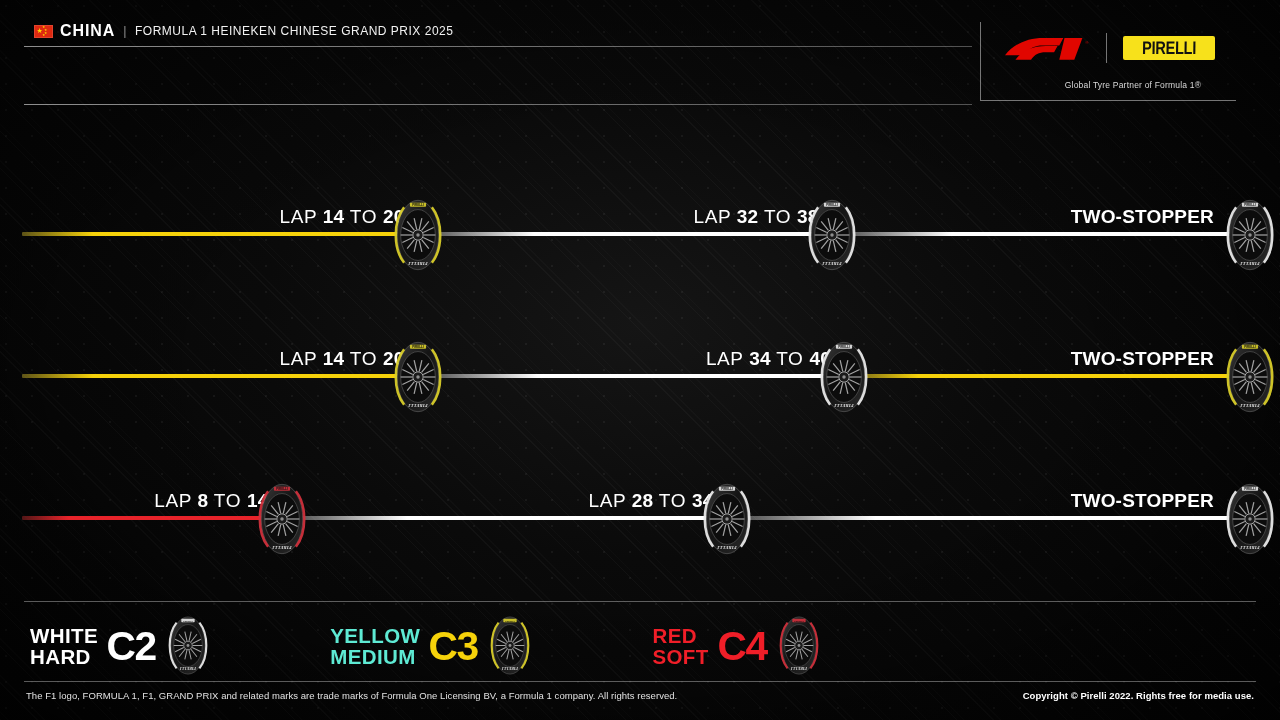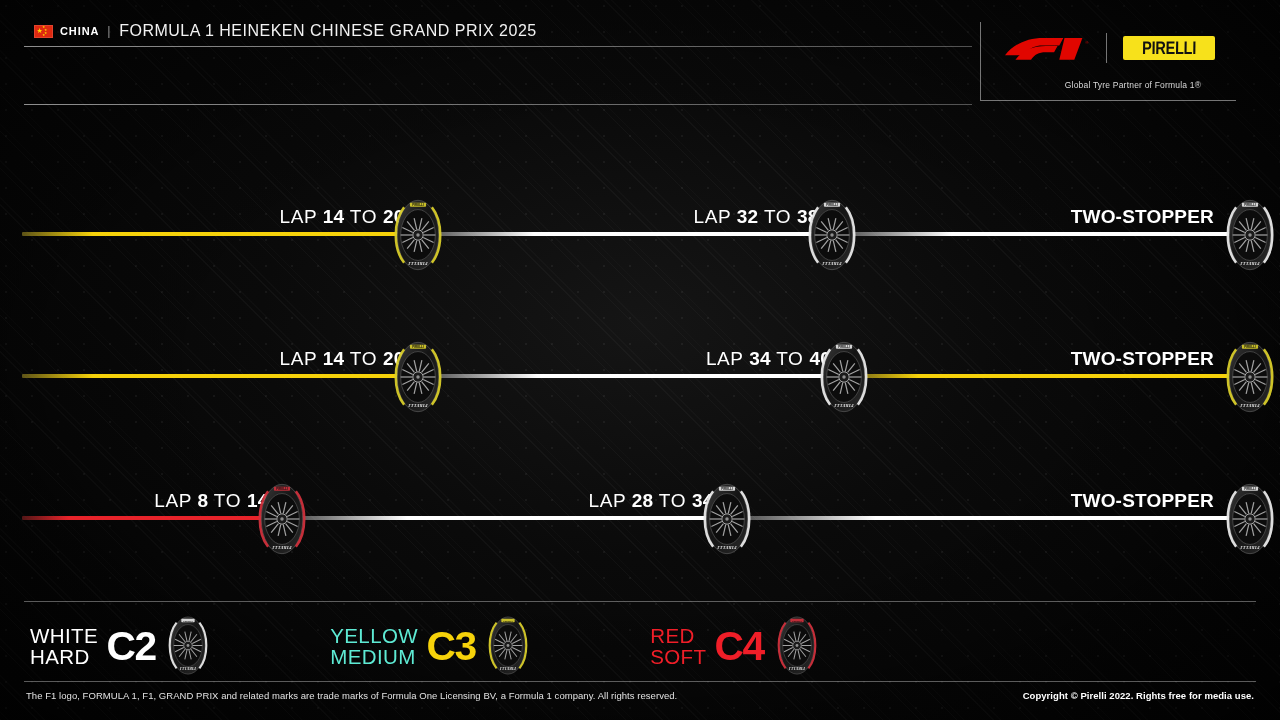--- a/index.html
+++ b/index.html
@@ -43,23 +43,23 @@
   #flag-cn {
     width:19px; height:13px; background:#DE2910; position:relative; display:block;
     border:0.5px solid rgba(255,255,255,0.12);
   }
   #flag-cn .st { position:absolute; color:#FFDE00; line-height:1; }
   #flag-cn .big { left:1.5px; top:1.3px; font-size:7px; }
   #flag-cn .s1 { left:7.3px; top:0.6px; font-size:3.2px; }
   #flag-cn .s2 { left:9.2px; top:3.0px; font-size:3.2px; }
   #flag-cn .s3 { left:9.2px; top:6.0px; font-size:3.2px; }
   #flag-cn .s4 { left:7.3px; top:8.3px; font-size:3.2px; }
-  #country-name { font-weight:bold; letter-spacing:0.9px; font-size:11px;text-align:right; }
+  #country-name { font-weight:bold; letter-spacing:0.9px; font-size:16px;text-align:right; }
   #event-sep { color:#8d8d8d; font-weight:300; padding:0 1px; }
-  #event-name { font-weight:400; color:#f2f2f2; letter-spacing:0.5px; font-size:16px; }
+  #event-name { font-weight:400; color:#f2f2f2; letter-spacing:0.5px; font-size:12px; }
 
   #hr-top {
     position:absolute; left:24px; top:46px; width:948px; height:1px;
     background:linear-gradient(90deg, rgba(255,255,255,0.55), rgba(255,255,255,0.30));
   }
   #hr-bottom {
     position:absolute; left:24px; top:104px; width:948px; height:1px;
     background:linear-gradient(90deg, rgba(255,255,255,0.55), rgba(255,255,255,0.30));
   }
   #title-row {
@@ -139,21 +139,21 @@
     background:rgba(255,255,255,0.35);
   }
   #legend-hr-bottom {
     position:absolute; left:24px; top:80px; width:1232px; height:1px;
     background:rgba(255,255,255,0.35);
   }
   #legend-items { position:absolute; left:30px; top:14px; display:flex; align-items:center; }
   .legend-item { display:flex; align-items:center; gap:9px; }
   .legend-words {
     display:flex; flex-direction:column; justify-content:flex-end;
-    font-size:20.5px; line-height:21px; letter-spacing:0.4px; font-weight:400;
+    font-size:20.5px; line-height:21px; letter-spacing:0.4px; font-weight:700;
   }
   .legend-code {
     font-weight:bold; font-size:40px; line-height:40px; letter-spacing:-1.5px;
     transform:scaleX(1.02);
   }
   .legend-gap { width:118px; }
 
   
   #footer { position:absolute; left:0; top:690px; width:1280px; height:30px; z-index:4; }
   #footer-left {

